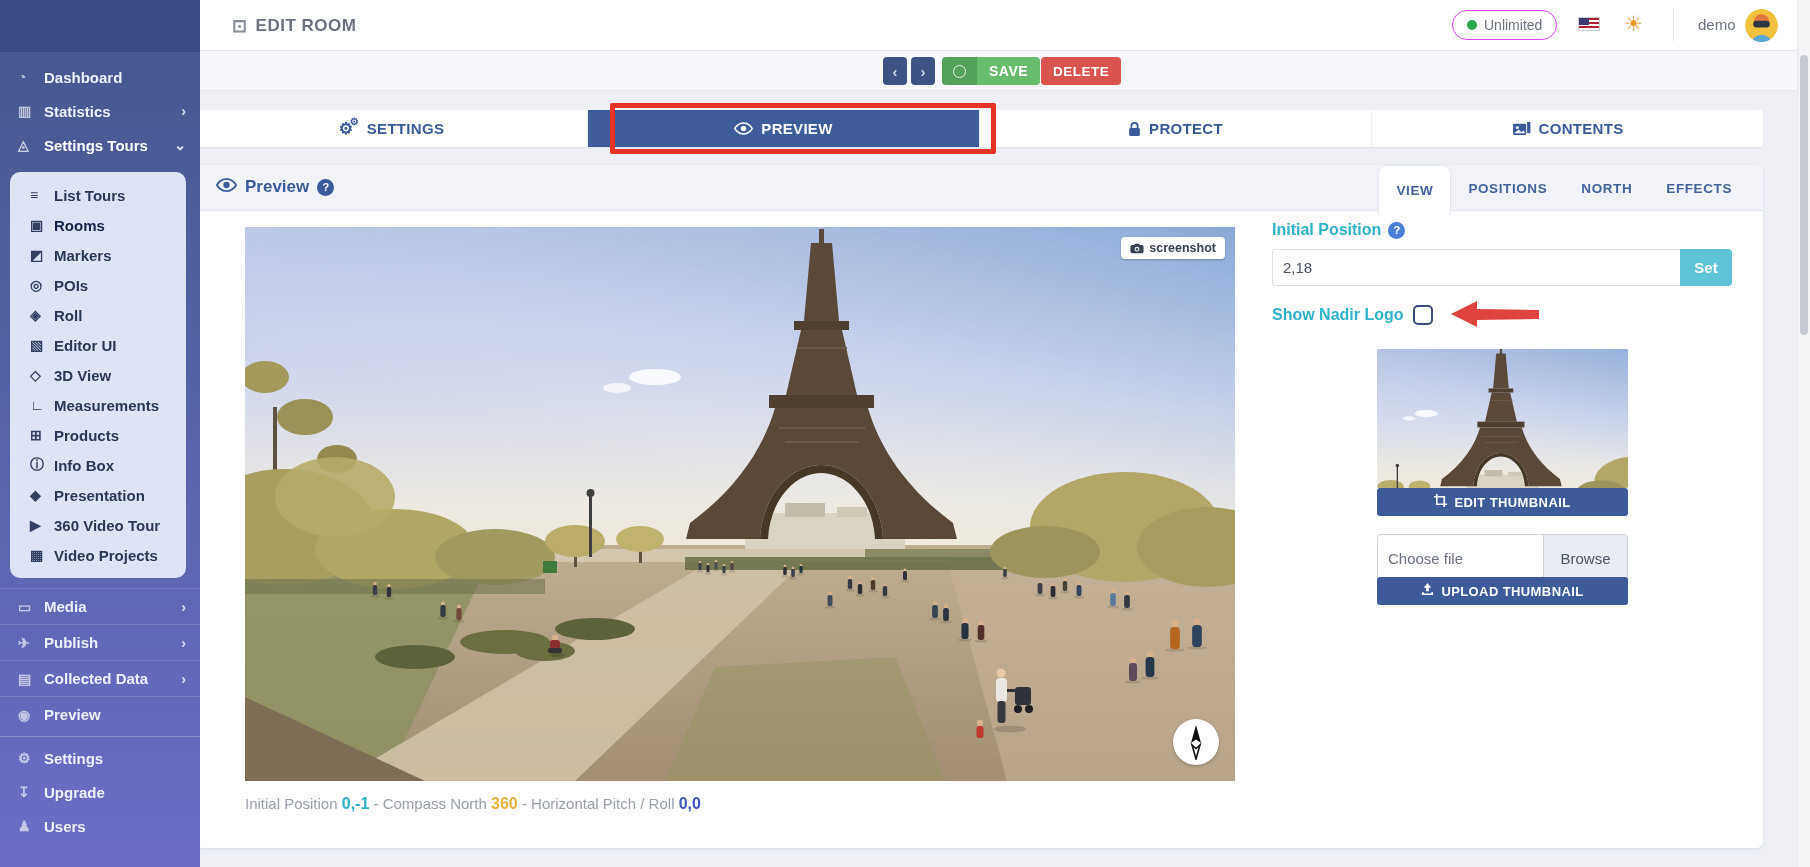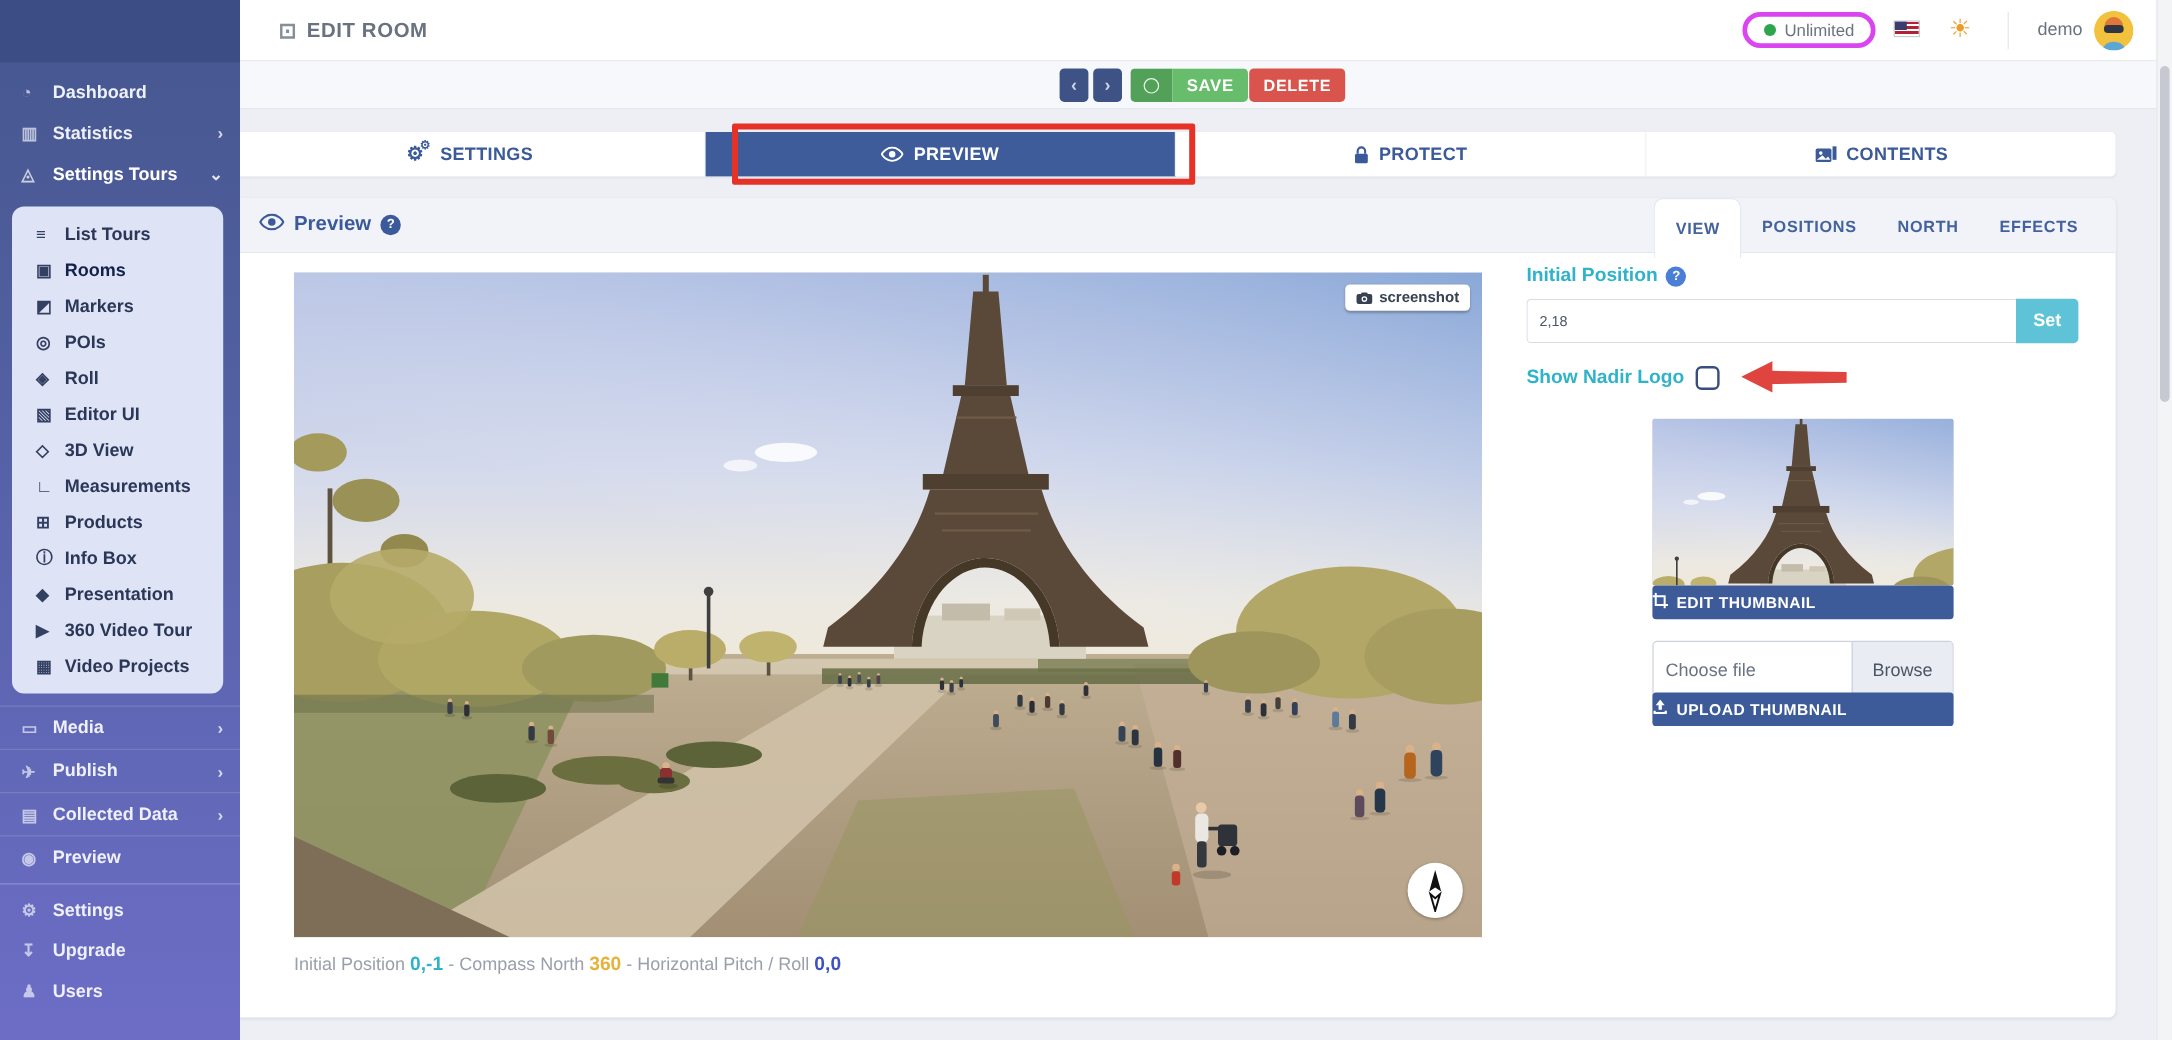--- a/index.html
+++ b/index.html
@@ -23,21 +23,21 @@
   .side-divider { border-top:1px solid rgba(255,255,255,.25); margin-top:4px; }
   .footer-group .s-item { height:34px; }
   .footer-group { padding-top:4px; }
 
   
   .topbar { position:absolute; left:200px; top:0; width:1610px; height:51px; background:#fff;
     border-bottom:1px solid #e8eaee; z-index:4; }
   .page-title { position:absolute; left:32px; top:15px; font-size:17px; font-weight:600;
     color:#6a7280; letter-spacing:.5px; display:flex; align-items:center; gap:8px; }
   .page-title .t-ic { font-size:18px; opacity:.8; }
-  .pill { position:absolute; left:1252px; top:10px; height:30px; border:4px solid #d946ef; border-radius:15px;
+  .pill { position:absolute; left:1252px; top:10px; height:30px; border:1px solid #d946ef; border-radius:15px;
     display:flex; align-items:center; gap:7px; padding:0 14px; font-size:14px; color:#6b7280; background:#fff; }
   .dot-green { width:10px; height:10px; border-radius:50%; background:#2da44e; }
   .flag { position:absolute; left:1378px; top:17px; width:22px; height:14px; border:1px solid #c9cdd4;
     background:repeating-linear-gradient(180deg,#b22234 0 2px,#ffffff 2px 4px); }
   .flag i { position:absolute; left:0; top:0; width:10px; height:7px; background:#3c3b6e; }
   .sun { position:absolute; left:1424px; top:12px; font-size:21px; color:#eb9c2d; cursor:pointer; }
   .vert-div { position:absolute; left:1473px; top:10px; height:31px; border-left:1px solid #e2e5ea; }
   .user-name { position:absolute; left:1498px; top:16px; font-size:15px; color:#6b7280; }
   .avatar { position:absolute; left:1545px; top:9px; width:33px; height:33px; border-radius:50%;
     overflow:hidden; cursor:pointer; }
@@ -100,32 +100,32 @@
   .status { position:absolute; left:49px; top:630px; width:990px; text-align:left; font-size:15px;
     color:#9aa0ab; }
   .status b { font-size:16px; }
   .v-teal { color:#2db3c9; } .v-yellow { color:#e7b239; } .v-blue { color:#3d52c2; }
 
   
   .rp-label { position:absolute; left:1076px; top:56px; display:flex; align-items:center; gap:7px;
     color:#2fb3c9; font-size:16px; font-weight:700; }
   .rp-inputrow { position:absolute; left:1076px; top:84px; width:460px; height:37px; display:flex; }
   .rp-input { flex:1; border:1px solid #d9dde6; border-right:none; border-radius:4px 0 0 4px;
-    padding:16px 10px; font-size:12px; color:#4b5563; font-family:inherit; }
+    padding:16px 10px; font-size:15px; color:#4b5563; font-family:inherit; }
   .rp-set { width:52px; background:#5ec3d6; color:#fff; border:none; border-radius:0 4px 4px 0;
     font-size:15px; font-weight:700; cursor:pointer; }
   .rp-nadir { position:absolute; left:1076px; top:140px; display:flex; align-items:center; gap:9px;
     color:#2fb3c9; font-size:16px; font-weight:700; }
   .nadir-box { width:20px; height:20px; border:2px solid #3a4d7d; border-radius:5px; background:#fff; cursor:pointer; }
   .anno-arrow { position:absolute; left:1255px; top:133px; pointer-events:none; }
   .thumb { position:absolute; left:1181px; top:184px; width:251px; height:139px; overflow:hidden;
     border-radius:2px; background:#cdd3e0; }
   .navy-btn { position:absolute; left:1181px; width:251px; height:28px; background:#3d5a99; color:#fff;
     border:none; border-radius:3px; font-size:13px; font-weight:700; letter-spacing:.4px; cursor:pointer;
-    display:flex; align-items:center; gap:7px; font-family:inherit; }
+    display:flex; align-items:center; justify-content:center; gap:7px; font-family:inherit; }
   .btn-editthumb { top:323px; } .btn-upload { top:412px; }
   .filerow { position:absolute; left:1181px; top:369px; width:251px; height:48px; border:1px solid #ccd3dd;
     border-radius:4px; background:#fff; display:flex; overflow:hidden; cursor:pointer; }
   .file-text { flex:1; display:flex; align-items:center; padding:0 10px; font-size:15px; color:#6b7280; }
   .file-browse { width:84px; background:#e9ecf2; border-left:1px solid #ccd3dd; display:flex;
     align-items:center; justify-content:center; font-size:15px; color:#4b5563; }
 
   
   .scrollbar { position:absolute; right:0; top:0; width:13px; height:867px; background:#f3f4f6;
     border-left:1px solid #e5e6ea; z-index:30; }

